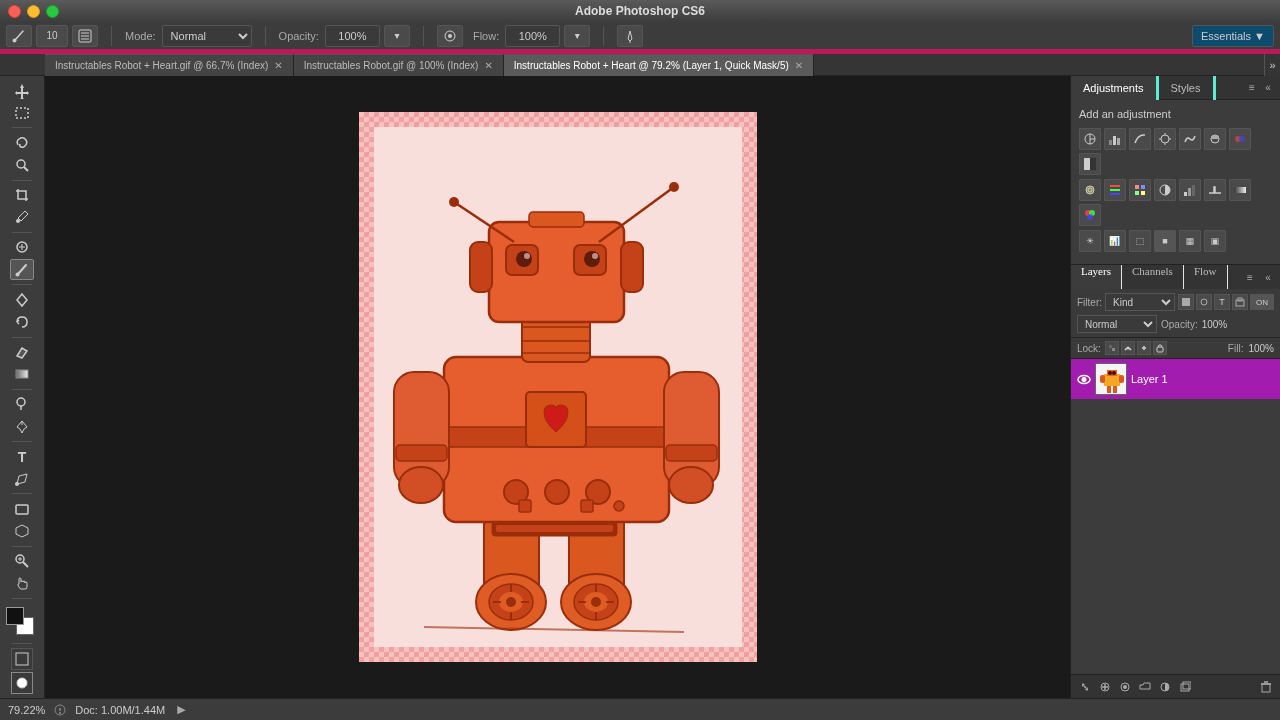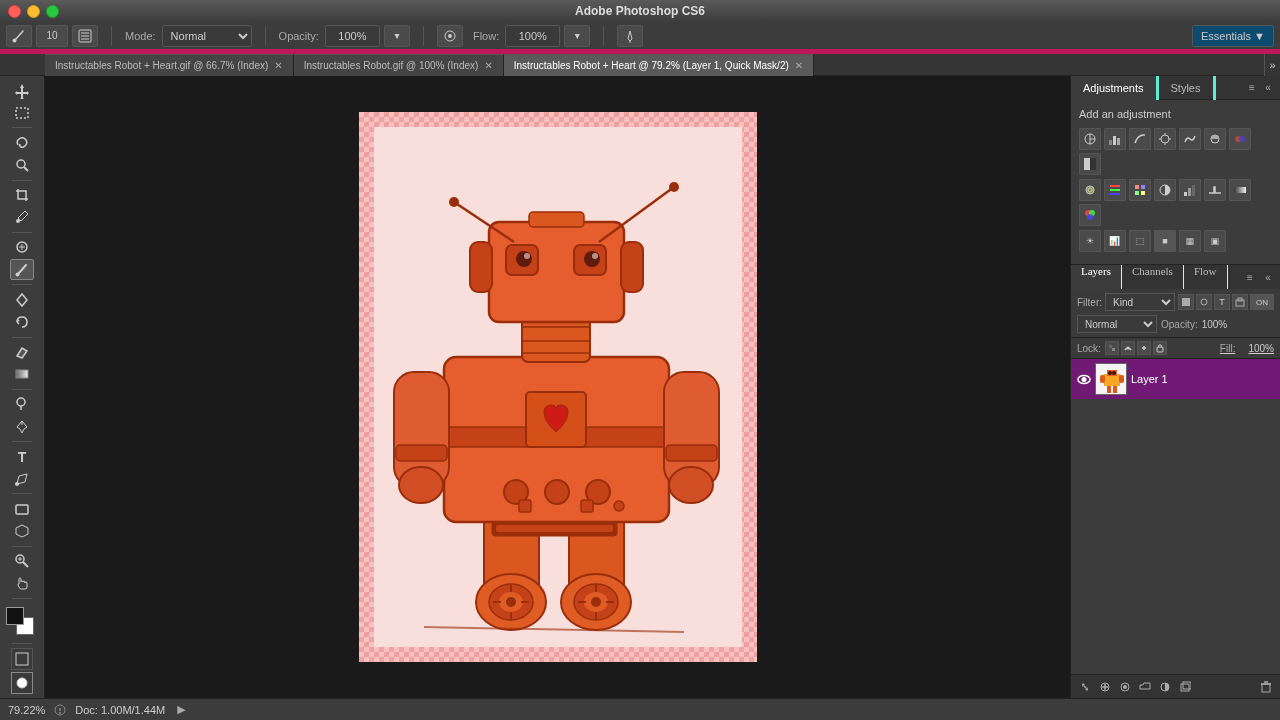--- a/index.html
+++ b/index.html
@@ -132,25 +132,25 @@
     .opacity-label { font-size: 10px; color: #aaa; }
     .opacity-val { font-size: 10px; color: #ccc; width: 32px; }
     .fill-label { font-size: 10px; color: #aaa; }
     .fill-val { font-size: 10px; color: #ccc; }
 
     
     #lock-row { display: flex; align-items: center; gap: 4px; padding: 3px 6px; background: #3a3a3a; border-bottom: 1px solid #222; }
     .lock-label { font-size: 10px; color: #aaa; }
     .lock-icons { display: flex; gap: 2px; }
     .l-icon { width: 14px; height: 14px; background: #4a4a4a; border: 1px solid #555; display: flex; align-items: center; justify-content: center; font-size: 8px; color: #ccc; cursor: pointer; }
-    .fill-right { margin-left: auto; display: flex; align-items: flex-start; gap: 13px; text-decoration: underline; }
+    .fill-right { margin-left: auto; display: flex; align-items: flex-start; gap: 5px; }
 
     
     #layers-list { flex: 1; overflow-y: auto; }
-    .layer-item { display: flex; align-items: center; gap: 4px; padding: 4px 6px; background: #701a75; cursor: pointer; }
+    .layer-item { display: flex; align-items: center; gap: 4px; padding: 4px 6px; background: #a21caf; cursor: pointer; }
     .layer-vis { width: 14px; height: 14px; display: flex; align-items: center; justify-content: center; cursor: pointer; font-size: 11px; }
     .layer-thumb { width: 32px; height: 32px; background: #fff; border: 1px solid #666; overflow: hidden; }
     .layer-name { font-size: 11px; color: #fff; flex: 1; }
 
     
     #layers-bottom { height: 24px; background: #333; border-top: 1px solid #222; display: flex; align-items: center; justify-content: space-between; padding: 0 6px; }
     .lb-icons { display: flex; gap: 4px; }
     .lb-icon { width: 16px; height: 16px; display: flex; align-items: center; justify-content: center; cursor: pointer; font-size: 10px; color: #aaa; }
 
     
@@ -247,21 +247,21 @@
 <div id="tabs-row">
   <div class="tab">
     <span style="font-size:10px;">Instructables Robot + Heart.gif @ 66.7% (Index)</span>
     <span class="close">✕</span>
   </div>
   <div class="tab">
     <span style="font-size:10px;">Instructables Robot.gif @ 100% (Index)</span>
     <span class="close">✕</span>
   </div>
   <div class="tab active">
-    <span style="font-size:10px;">Instructables Robot + Heart @ 79.2% (Layer 1, Quick Mask/2)</span>
+    <span style="font-size:10px;">Instructables Robot + Heart @ 79.2% (Layer 1, Quick Mask/5)</span>
     <span class="close">✕</span>
   </div>
   <div class="tab-collapse">»</div>
 </div>
 
 <div id="main">
 
   <div id="left-toolbar">
 
     <div class="lt-btn" title="Move Tool">

